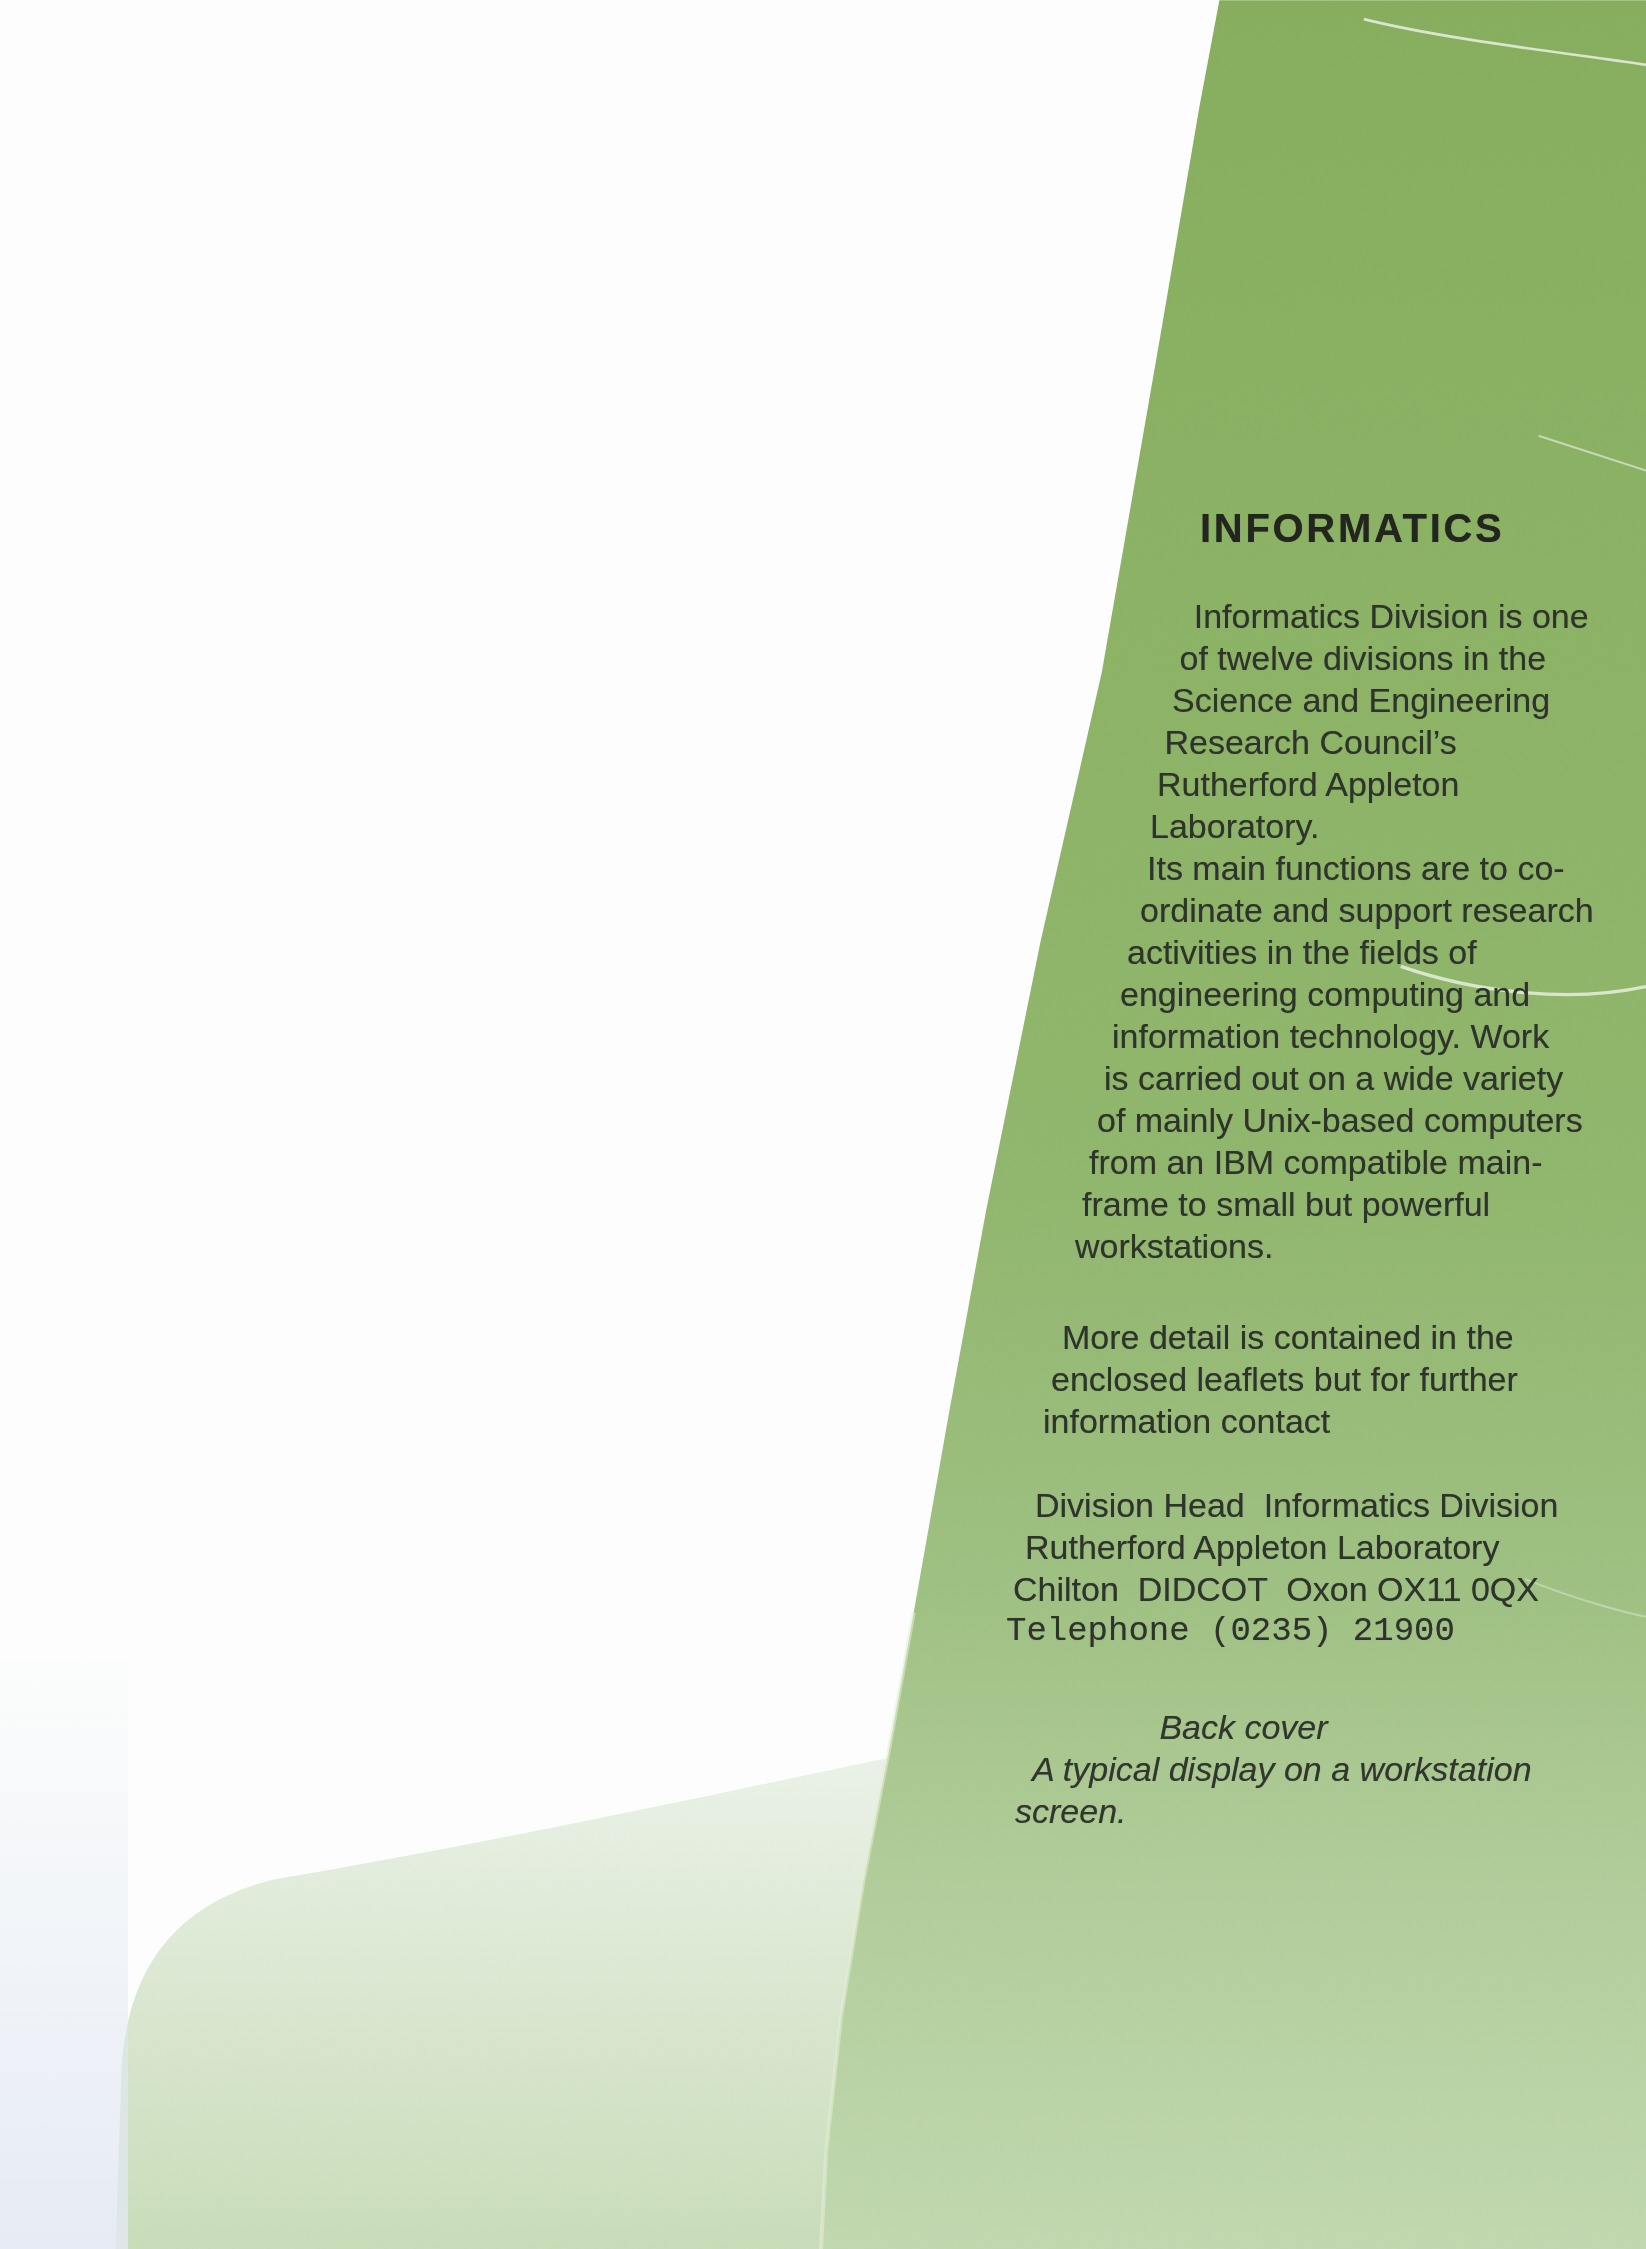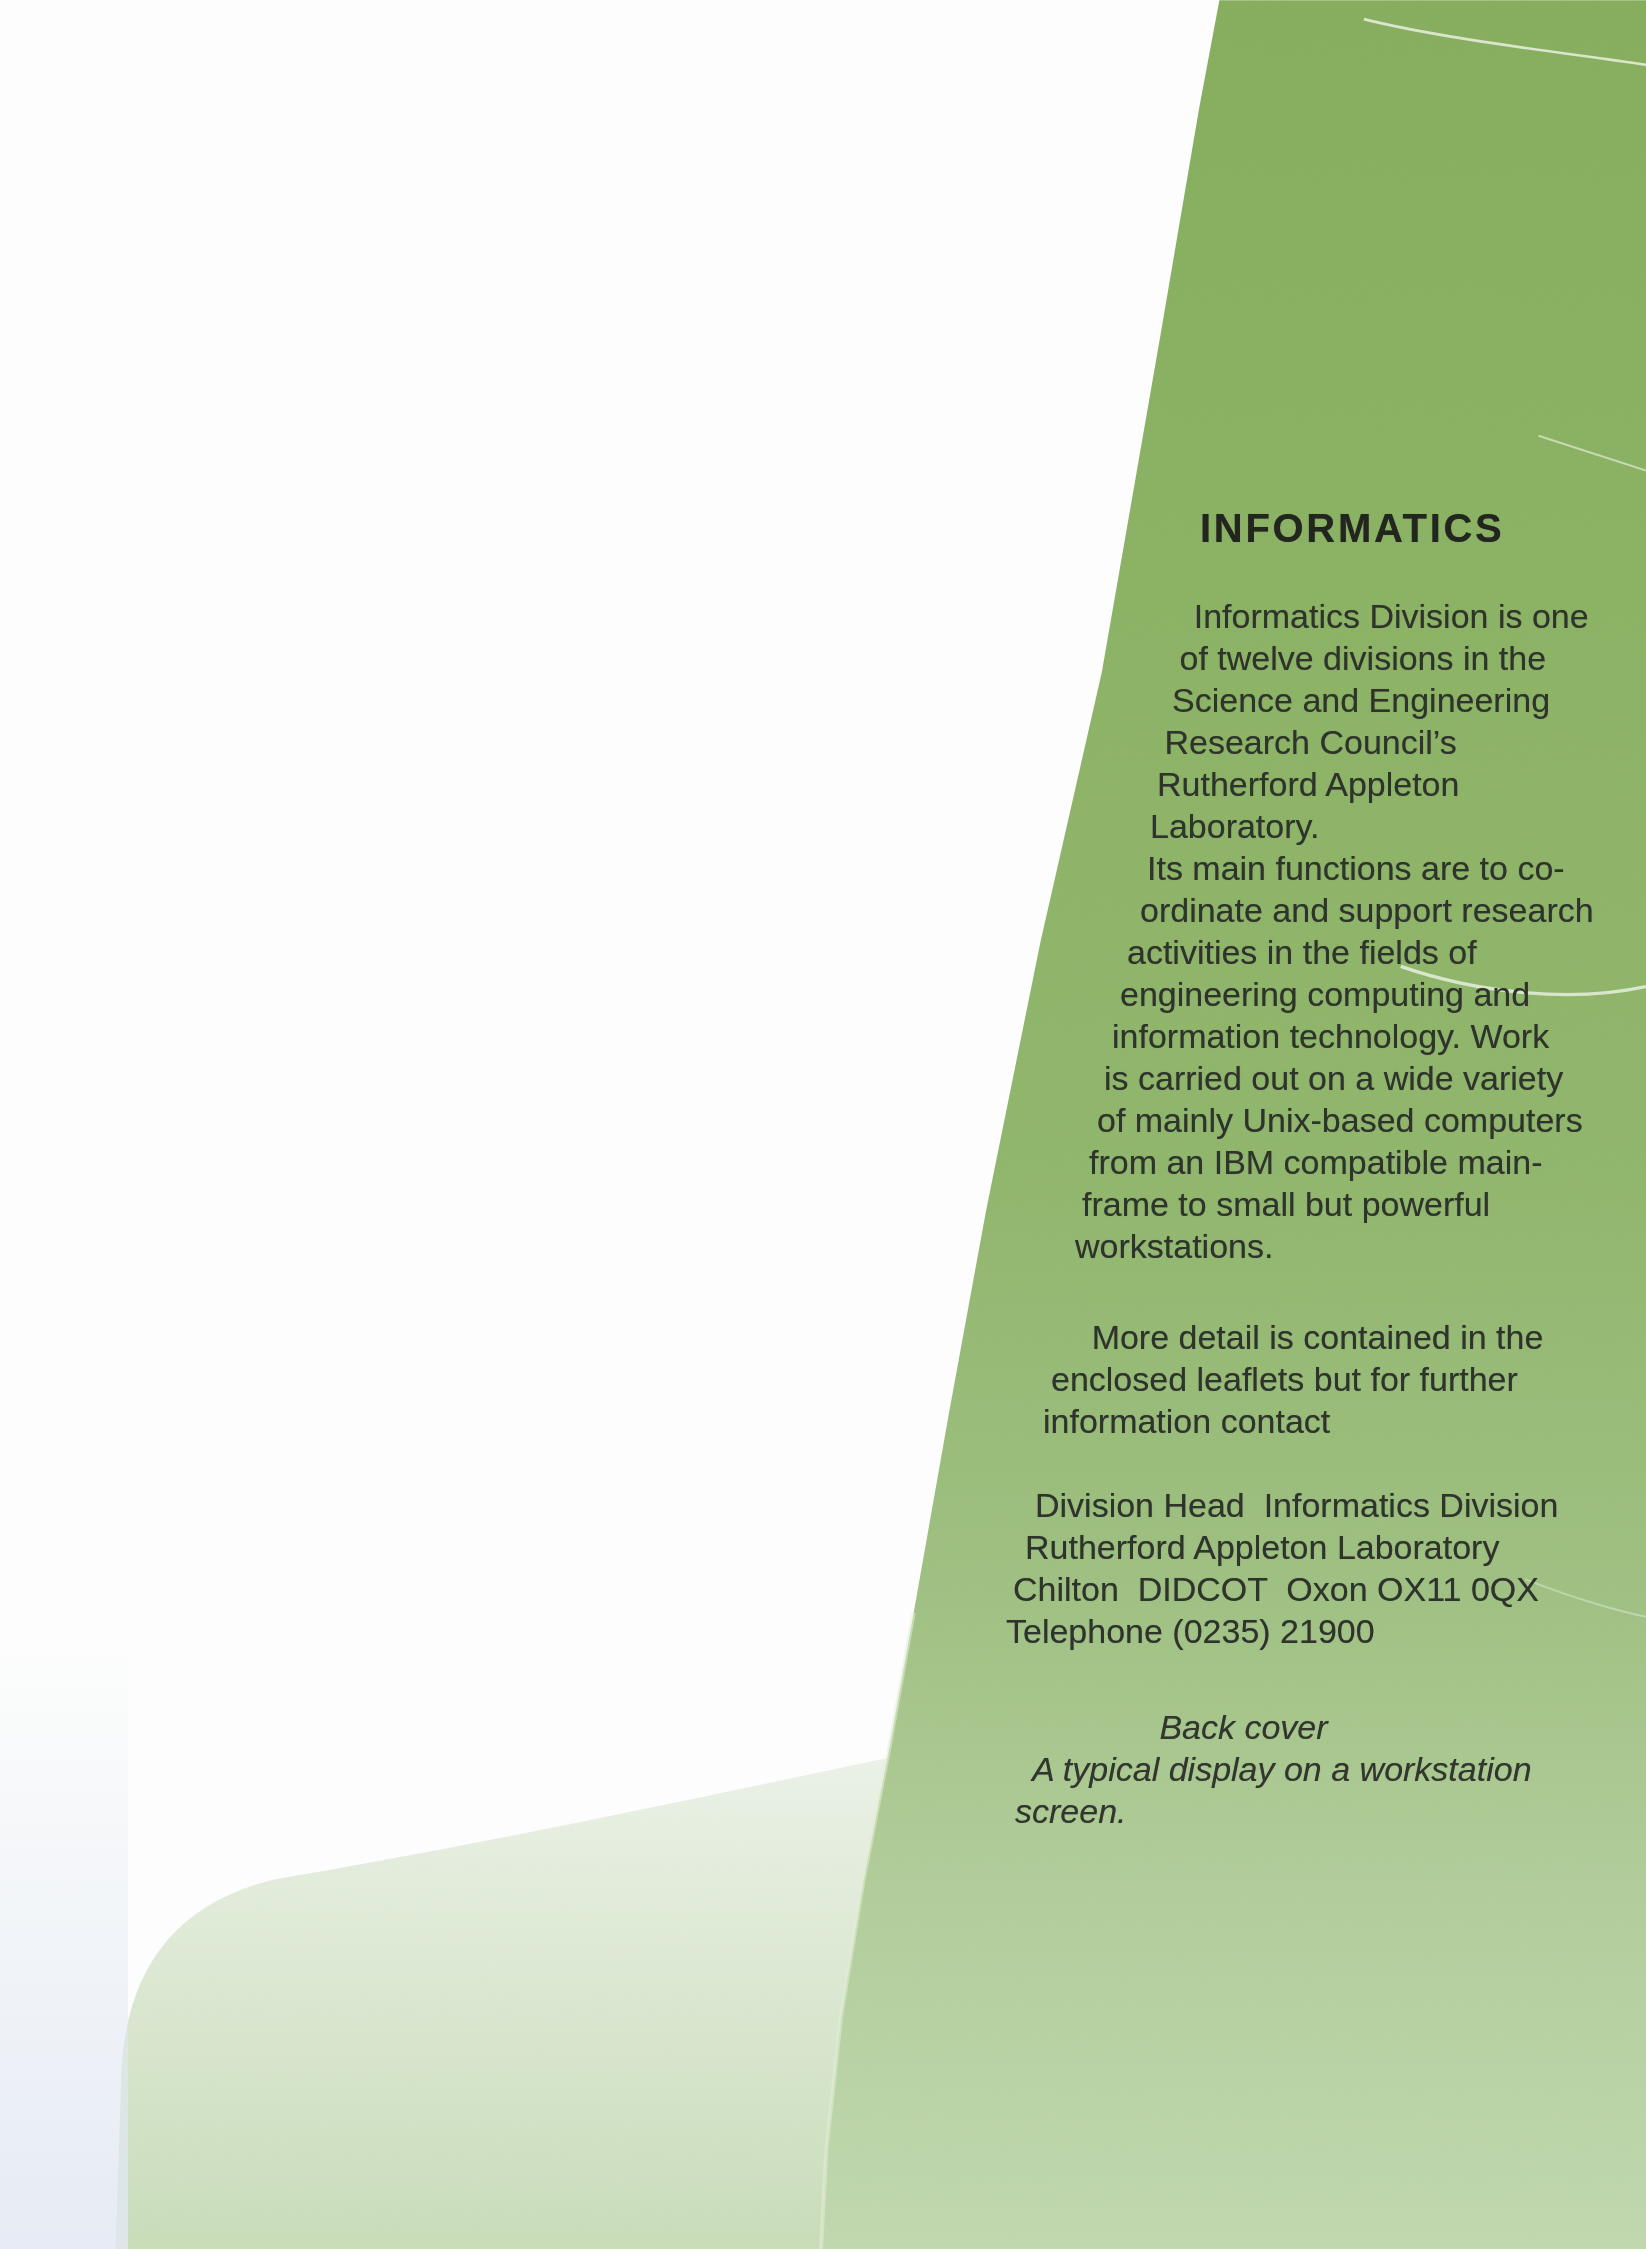--- a/index.html
+++ b/index.html
@@ -100,30 +100,30 @@
       <div class="line" style="transform: translateX(-67px);">engineering computing and</div>
       <div class="line" style="transform: translateX(-75px);">information technology. Work</div>
       <div class="line" style="transform: translateX(-83px);">is carried out on a wide variety</div>
       <div class="line" style="transform: translateX(-90px);">of mainly Unix-based computers</div>
       <div class="line" style="transform: translateX(-98px);">from an IBM compatible main-</div>
       <div class="line" style="transform: translateX(-105px);">frame to small but powerful</div>
       <div class="line" style="transform: translateX(-112px);">workstations.</div>
     </div>
 
     <div class="para p3">
-      <div class="line" style="transform: translateX(-125px); text-align: center;">More detail is contained in the</div>
+      <div class="line" style="transform: translateX(-125px);">More detail is contained in the</div>
       <div class="line" style="transform: translateX(-136px);">enclosed leaflets but for further</div>
       <div class="line" style="transform: translateX(-144px);">information contact</div>
     </div>
 
     <div class="para p4">
       <div class="line" style="transform: translateX(-152px);">Division Head  Informatics Division</div>
       <div class="line" style="transform: translateX(-162px);">Rutherford Appleton Laboratory</div>
       <div class="line" style="transform: translateX(-174px);">Chilton  DIDCOT  Oxon OX11 0QX</div>
-      <div class="line" style="transform: translateX(-181px);">Telephone (0235) 21900</div>
+      <div class="line" style="transform: translateX(-181px); font-family: Liberation Mono, monospace;">Telephone (0235) 21900</div>
     </div>
 
     <div class="para caption">
       <div class="line" style="transform: translateX(-199px); text-align: center;">Back cover</div>
       <div class="line" style="transform: translateX(-155px);">A typical display on a workstation</div>
       <div class="line" style="transform: translateX(-172px);">screen.</div>
     </div>
 
   </div>
 </div>

